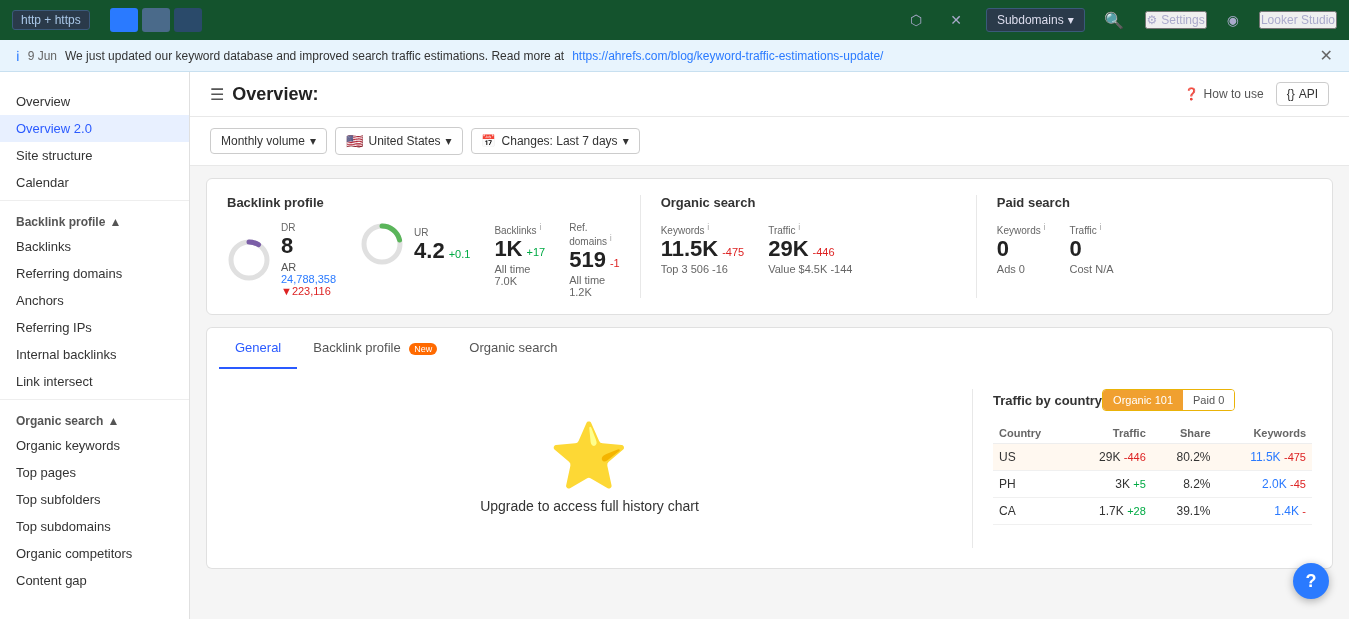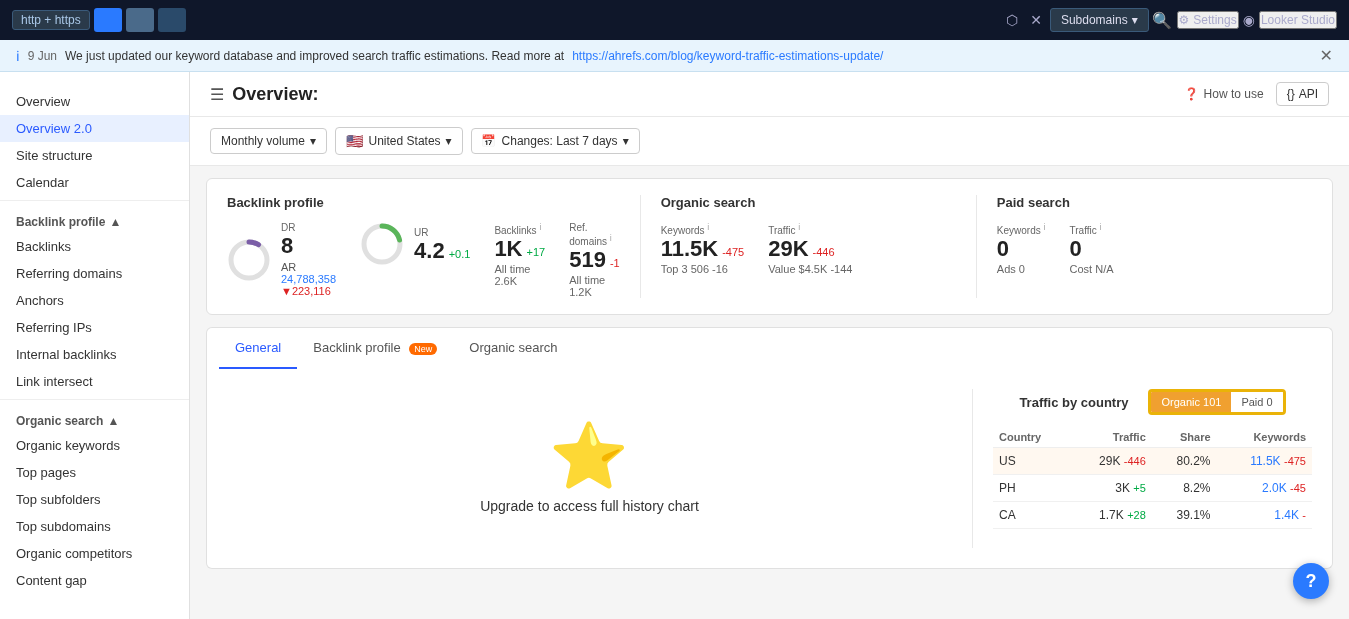--- a/index.html
+++ b/index.html
@@ -1,25 +1,25 @@
 <!DOCTYPE html>
 <html><head>
   <meta charset="utf-8">
   <style>
     * { box-sizing: border-box; margin: 0; padding: 0; }
     body { font-family: -apple-system, BlinkMacSystemFont, 'Segoe UI', sans-serif; font-size: 13px; background: #f5f5f5; color: #333; }
 
     
     .top-bar {
-      background: #0f172a;
+      background: #14532d;
       height: 40px;
       display: flex;
       align-items: center;
       padding: 0 12px;
-      gap: 4px;
+      gap: 20px;
       color: #fff;
     }
     .top-bar-protocol {
       background: #2a3a4a;
       color: #aac8e8;
       border: 1px solid #3a5a7a;
       border-radius: 3px;
       padding: 2px 8px;
       font-size: 12px;
       cursor: pointer;
@@ -331,34 +331,33 @@
 
     
     .traffic-panel {
       width: 340px;
       border-left: 1px solid #e8e8e8;
       padding-left: 20px;
     }
     .traffic-panel-header {
       display: flex;
       align-items: center;
-      justify-content: center;
+      justify-content: flex-start;
       margin-bottom: 12px;
     }
     .traffic-panel-title {
       font-size: 13px;
       font-weight: 600;
       color: #333;
     }
     .traffic-toggle {
       display: flex;
-      border: 3px solid #eab308;
+      border: 1px solid #eab308;
       border-radius: 4px;
       overflow: hidden;
-      margin-left: 20px;
     }
     .traffic-toggle-btn {
       padding: 4px 10px;
       font-size: 11px;
       cursor: pointer;
       background: #fff;
       color: #555;
       border: none;
     }
     .traffic-toggle-btn.active {
@@ -553,21 +552,21 @@
                 </div>
               </div>
             </div>
 
             <div class="stat-item">
               <div class="stat-label-small">Backlinks <sup style="color:#aaa;font-size:9px;">i</sup></div>
               <div style="display:flex;align-items:baseline;gap:4px;">
                 <div class="stat-value-large">1K</div>
                 <span class="stat-change-positive">+17</span>
               </div>
-              <div class="stat-sub">All time  2.6K</div>
+              <div class="stat-sub">All time  7.0K</div>
             </div>
 
             <div class="stat-item">
               <div class="stat-label-small">Ref. domains <sup style="color:#aaa;font-size:9px;">i</sup></div>
               <div style="display:flex;align-items:baseline;gap:4px;">
                 <div class="stat-value-large">519</div>
                 <span class="stat-change-negative">-1</span>
               </div>
               <div class="stat-sub">All time  1.2K</div>
             </div>

